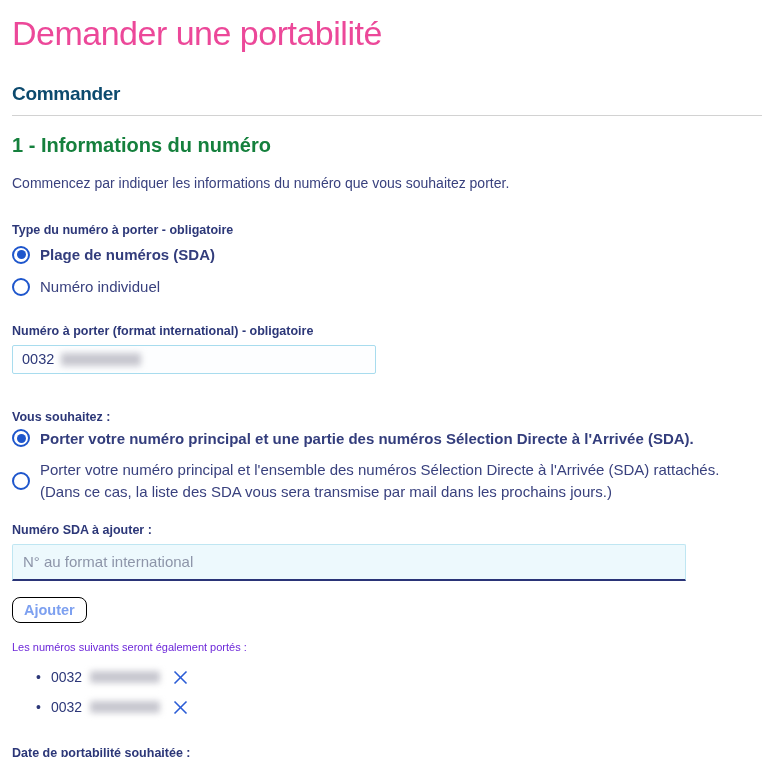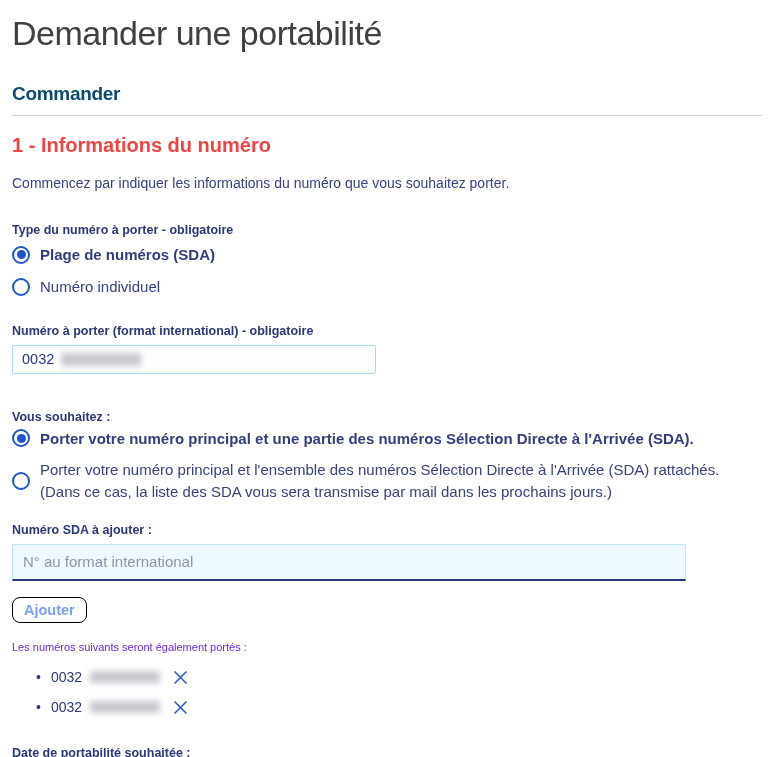--- a/index.html
+++ b/index.html
@@ -9,41 +9,41 @@
     min-height: 757px;
     font-family: "Liberation Sans", sans-serif;
     color: #39417e;
     position: relative;
   }
   .page { padding: 10px 12px 30px 12px; }
 
   h1.page-title {
     font-size: 34px;
     font-weight: 400;
-    color: #404040;
+    color: #ec4899;
     letter-spacing: -0.5px;
     margin-top: 4px;
     margin-bottom: 30px;
   }
   h2.section-heading {
     font-size: 19px;
     font-weight: 600;
     color: #0c4a6e;
     letter-spacing: -0.3px;
     margin-bottom: 10px;
   }
   hr.divider {
     border: none;
     border-top: 1px solid #d2d2d2;
     margin: 0 0 18px 0;
   }
   h3.step-heading {
     font-size: 20px;
     font-weight: 600;
-    color: #ef4444;
+    color: #15803d;
     margin-bottom: 18px;
   }
   p.intro {
     font-size: 14px;
     color: #39417e;
     margin-bottom: 32px;
   }
 
   .field-label {
     display: block;

